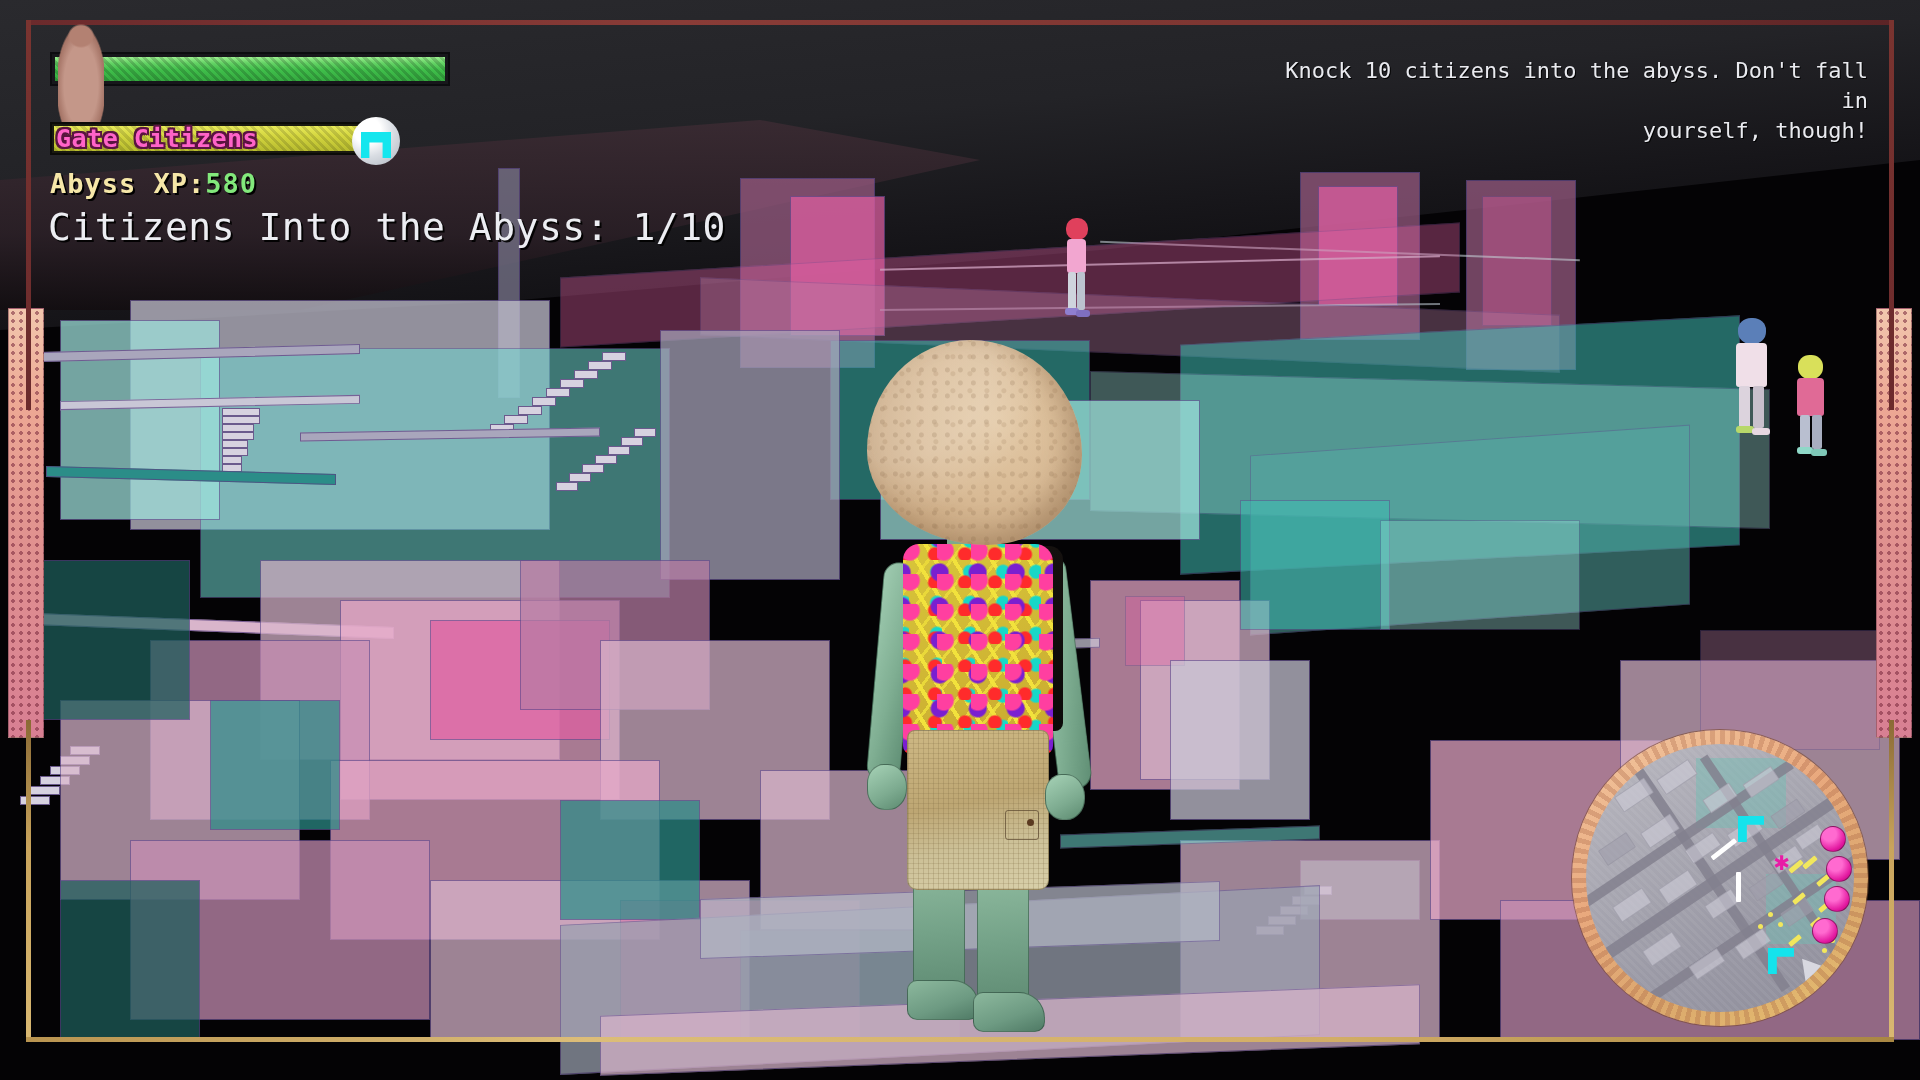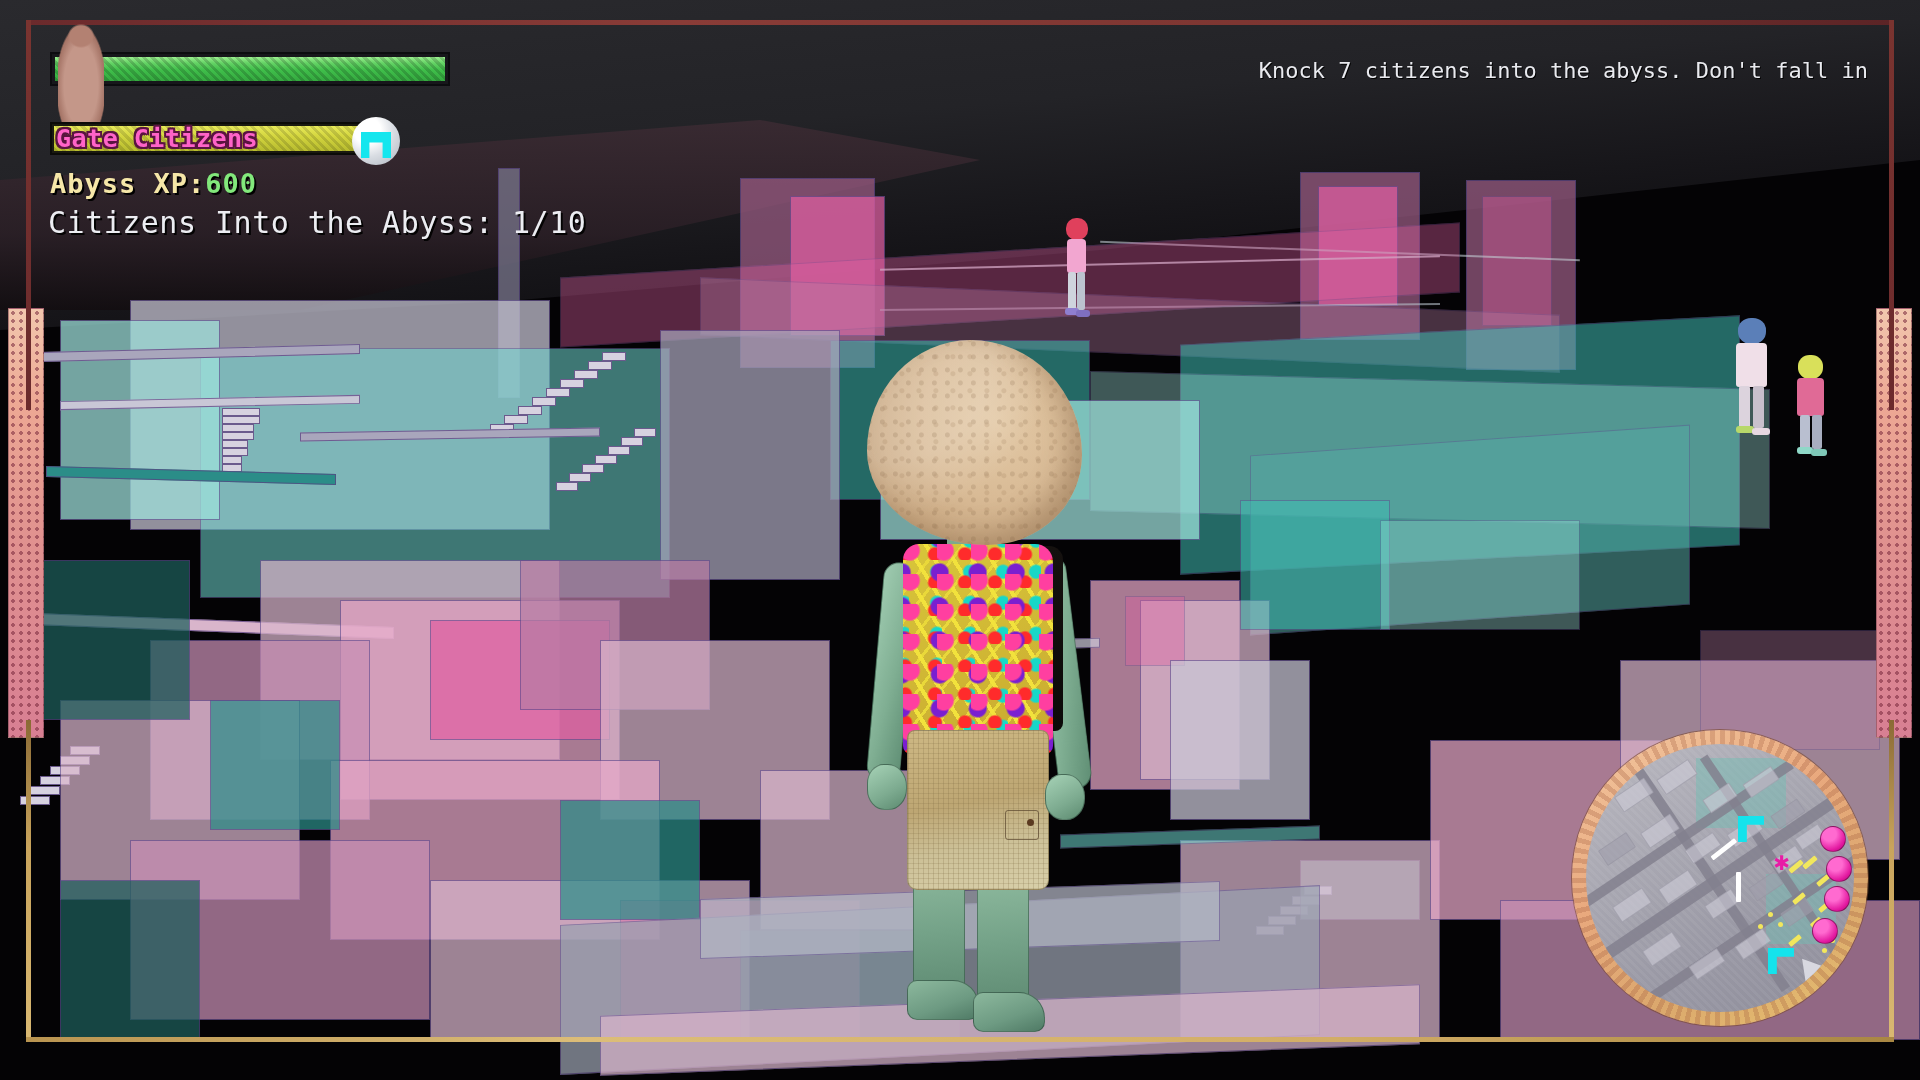--- a/index.html
+++ b/index.html
@@ -229,21 +229,21 @@
 
   
   #xp-line{ position:absolute; left:50px; top:168px;
             font-family:"DejaVu Sans Mono", monospace; font-size:27px; font-weight:700;
             letter-spacing:1px; white-space:nowrap; }
   #xp-label{ color:#f6e7a8; text-shadow:2px 2px 0 #000; }
   #xp-value{ color:#82e87b; text-shadow:2px 2px 0 #000; }
 
   
   #objective-line{ position:absolute; left:48px; top:205px;
-            font-family:"DejaVu Sans Mono", monospace; font-size:30px;
+            font-family:"DejaVu Sans Mono", monospace; font-size:38px;
             color:#ecedf2; letter-spacing:.5px; text-shadow:2px 2px 0 rgba(0,0,0,.9); }
 
   
   #quest-text{ position:absolute; right:52px; top:56px; width:620px;
             text-align:right; font-family:"DejaVu Sans Mono", monospace;
             font-size:22px; line-height:30px; color:#e9eaef;
             text-shadow:1px 1px 0 rgba(0,0,0,.95); }
 
   
   #minimap{ position:absolute; left:1572px; top:730px; width:296px; height:296px; }
@@ -475,26 +475,27 @@
   <div id="health-icon"></div>
 
   <div id="gate-bar">
     <div id="gate-fill"></div>
   </div>
   <div id="gate-label">Gate Citizens</div>
   <div id="gate-icon">
     <div class="arch"></div>
   </div>
 
-  <div id="xp-line"><span id="xp-label">Abyss XP:</span><span id="xp-value">600</span></div>
+  <div id="xp-line"><span id="xp-label">Abyss XP:</span><span id="xp-value">580</span></div>
 
   <div id="objective-line">Citizens Into the Abyss: 1/10</div>
 
   <div id="quest-text">
-    <div>Knock 7 citizens into the abyss. Don't fall in</div>
+    <div>Knock 10 citizens into the abyss. Don't fall in</div>
+    <div>yourself, though!</div>
   </div>
 
   <div id="minimap">
     <div id="minimap-ring"></div>
     <div id="minimap-disc">
       <div class="mm-teal" style="left:110px;top:14px;width:90px;height:70px;"></div>
       <div class="mm-teal" style="left:180px;top:130px;width:70px;height:70px;"></div>
 
       <div class="mm-road" style="left:0;top:128px;width:268px;height:12px;transform:rotate(-34deg);"></div>
       <div class="mm-road" style="left:30px;top:182px;width:268px;height:10px;transform:rotate(-34deg);"></div>

